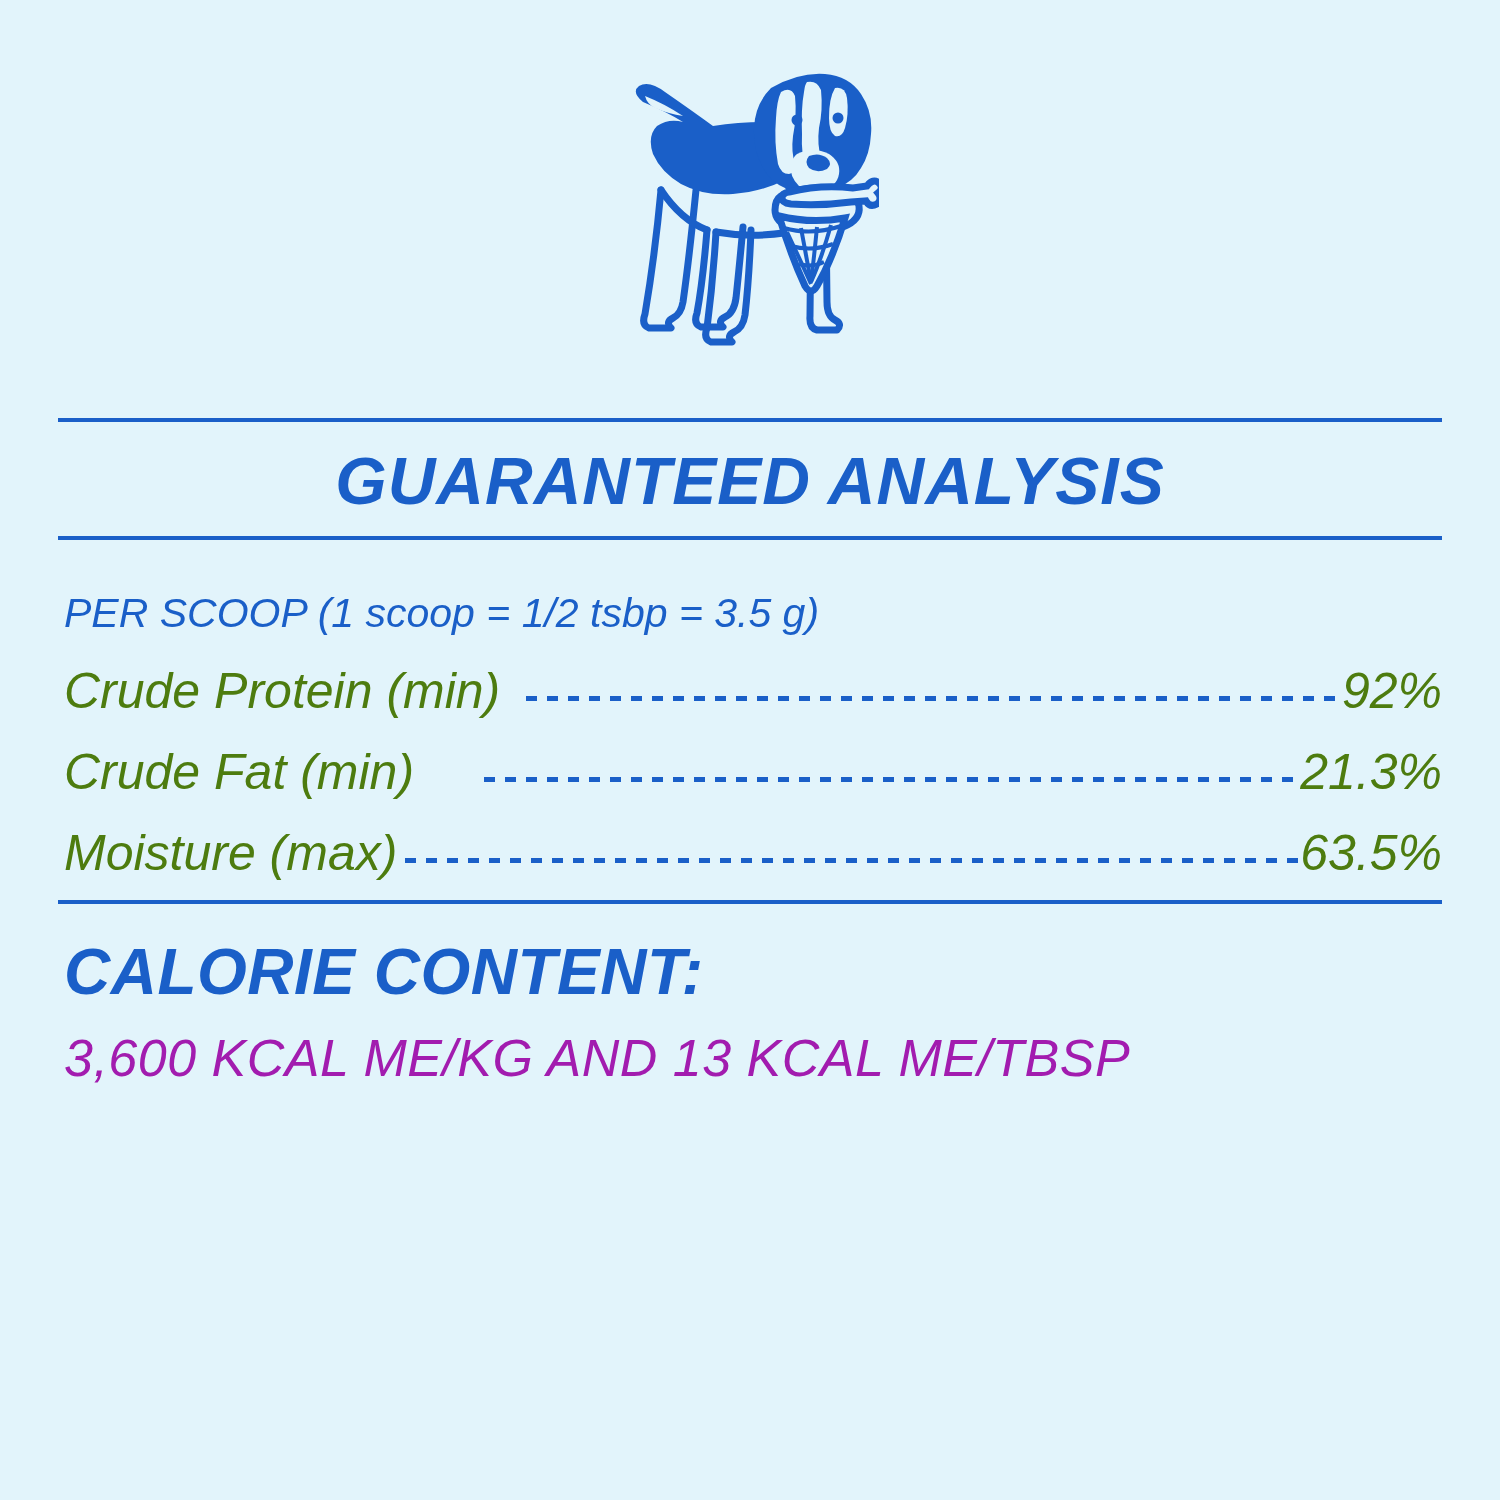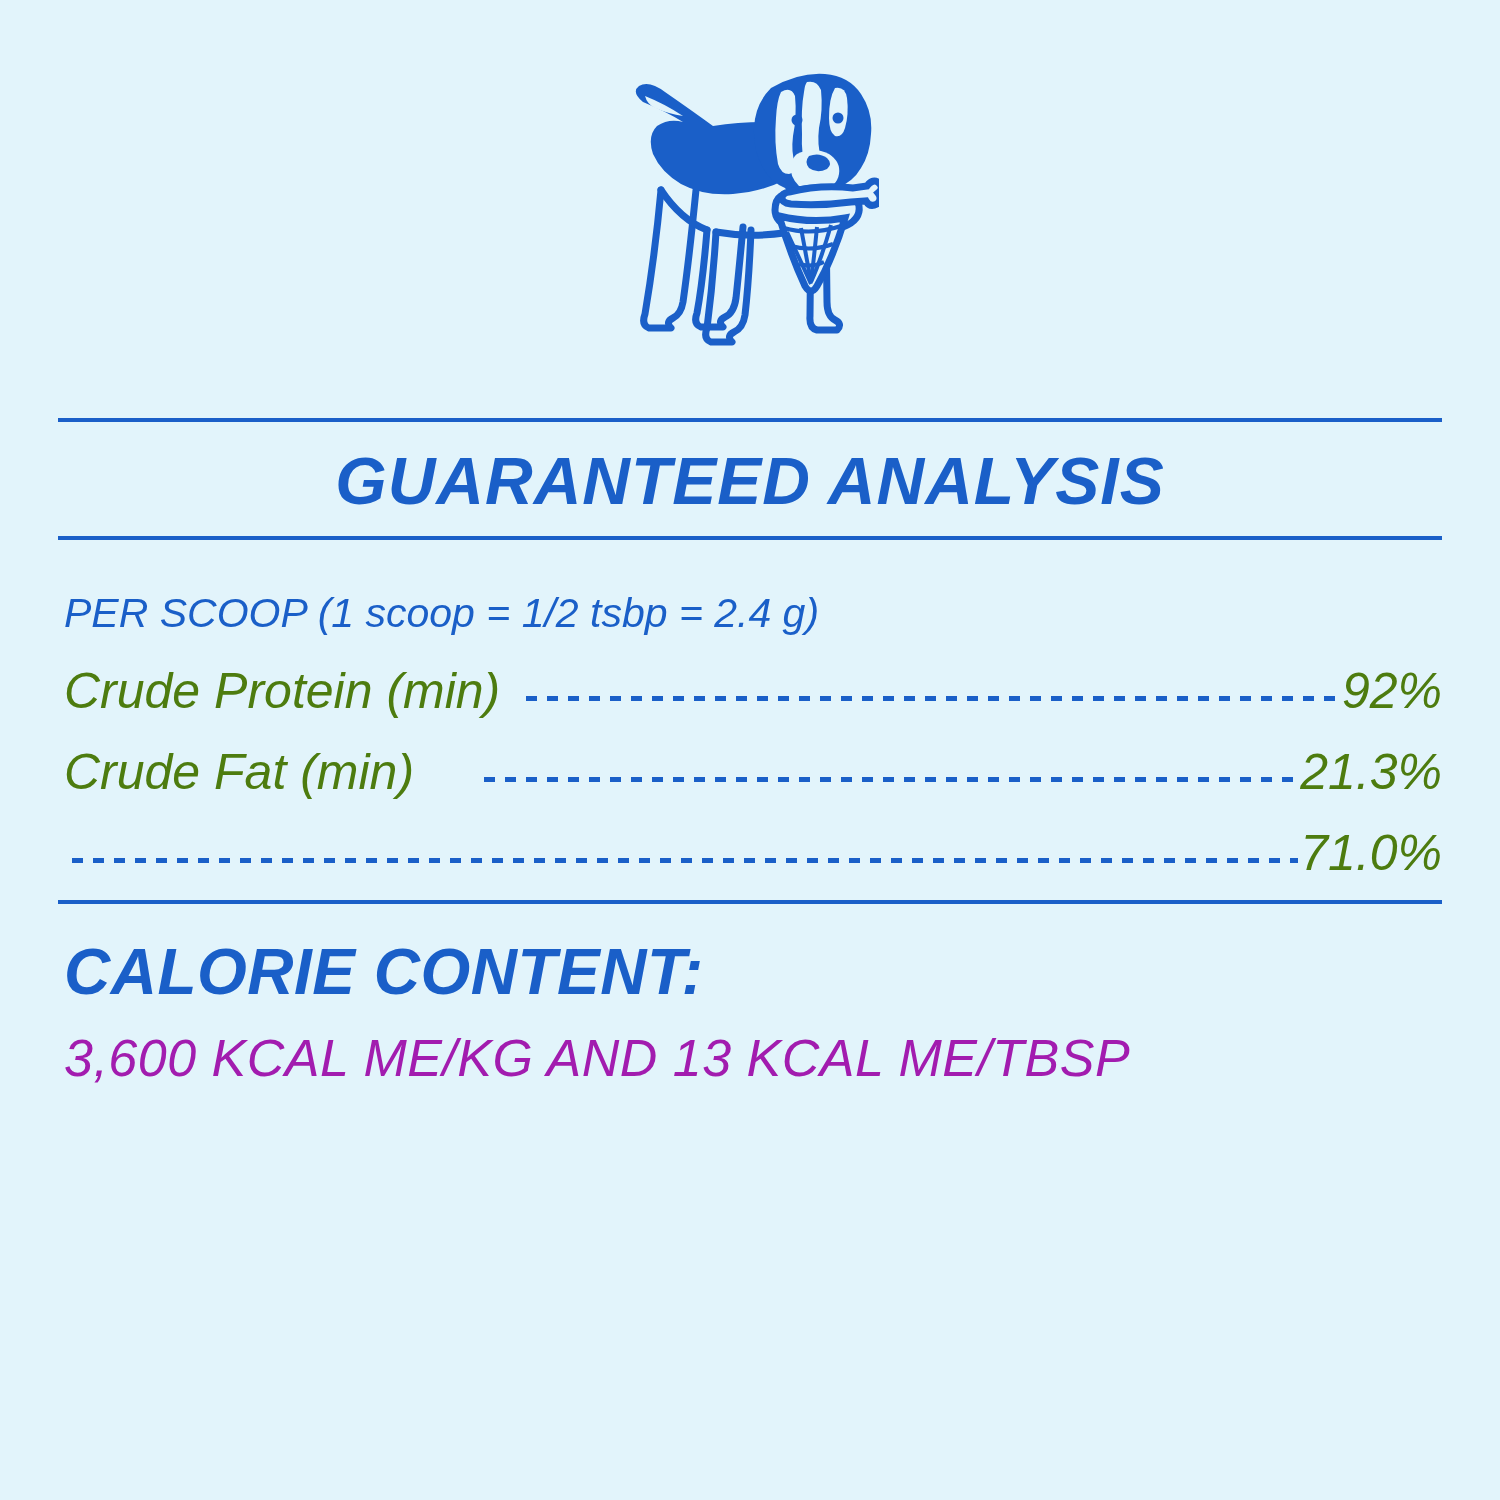--- a/index.html
+++ b/index.html
@@ -219,40 +219,41 @@
   </div>
 
   <hr class="rule">
 
   <div class="title-block">
     <div class="ga-title">GUARANTEED ANALYSIS</div>
   </div>
 
   <hr class="rule">
 
-  <div class="per-scoop">PER SCOOP (1 scoop = 1/2 tsbp = 2.4 g)</div>
+  <div class="per-scoop">PER SCOOP (1 scoop = 1/2 tsbp = 3.5 g)</div>
 
   <div class="rows">
 
     <div class="row gap-1">
       <span class="row-label">Crude Protein (min)</span>
       <span class="row-leader"></span>
       <span class="row-value">92%</span>
     </div>
 
     <div class="row gap-2">
       <span class="row-label">Crude Fat (min)</span>
       <span class="row-leader"></span>
       <span class="row-value">21.3%</span>
     </div>
 
 
     <div class="row gap-4">
+      <span class="row-label">Moisture (max)</span>
       <span class="row-leader"></span>
-      <span class="row-value">71.0%</span>
+      <span class="row-value">63.5%</span>
     </div>
 
   </div>
 
   <hr class="rule">
 
   <div class="calorie-block">
     <div class="calorie-heading">CALORIE CONTENT:</div>
     <div class="calorie-value">3,600 KCAL ME/KG AND 13 KCAL ME/TBSP</div>
   </div>

